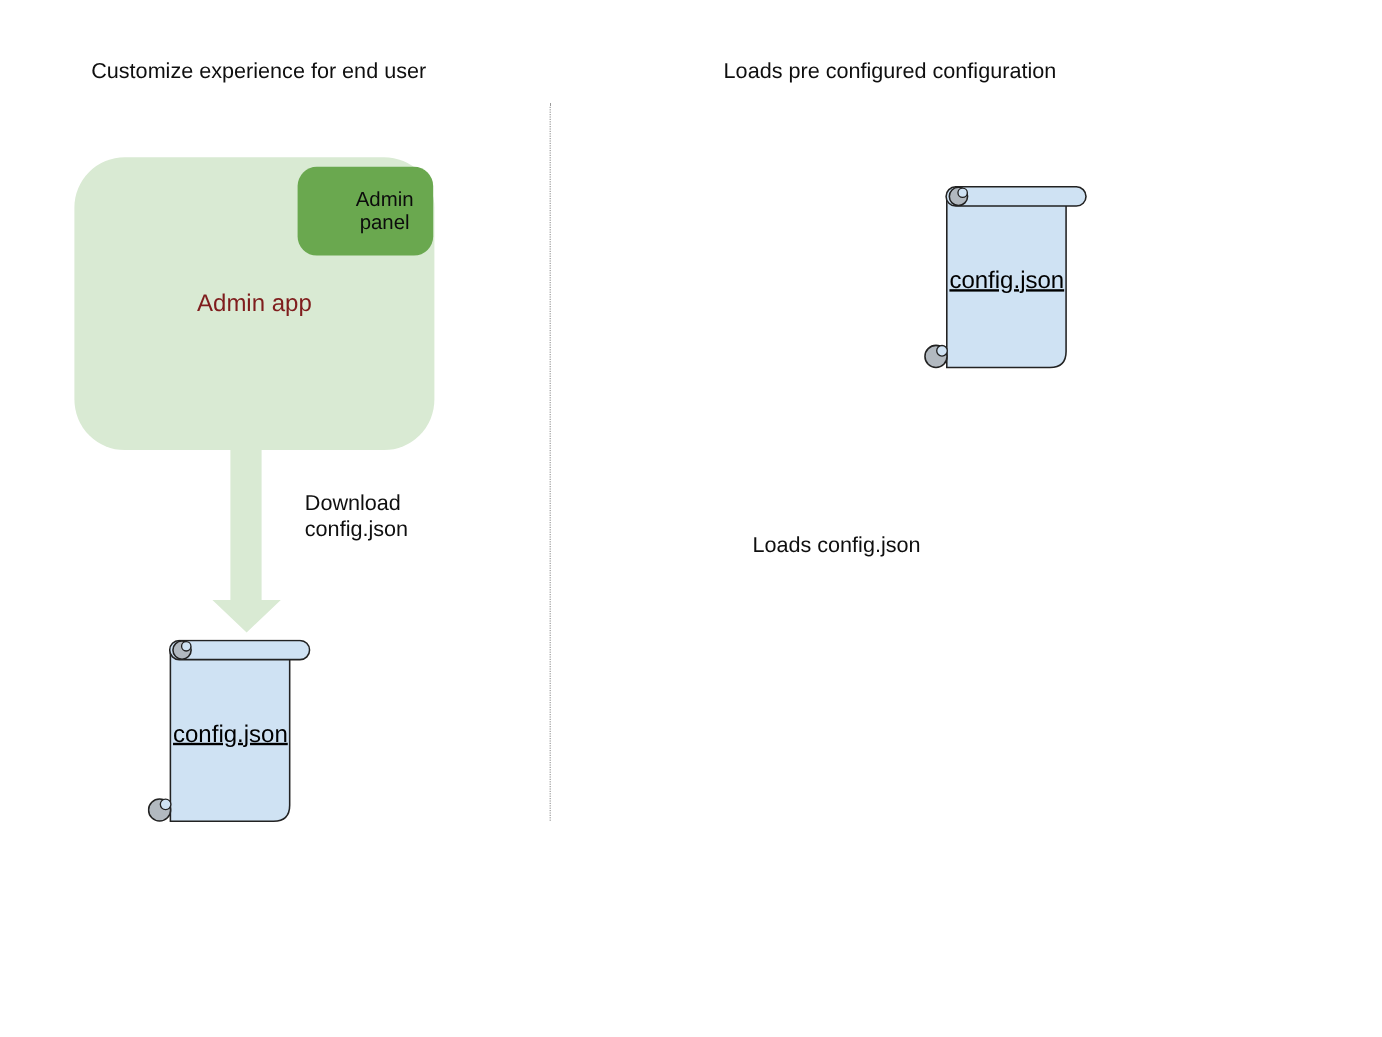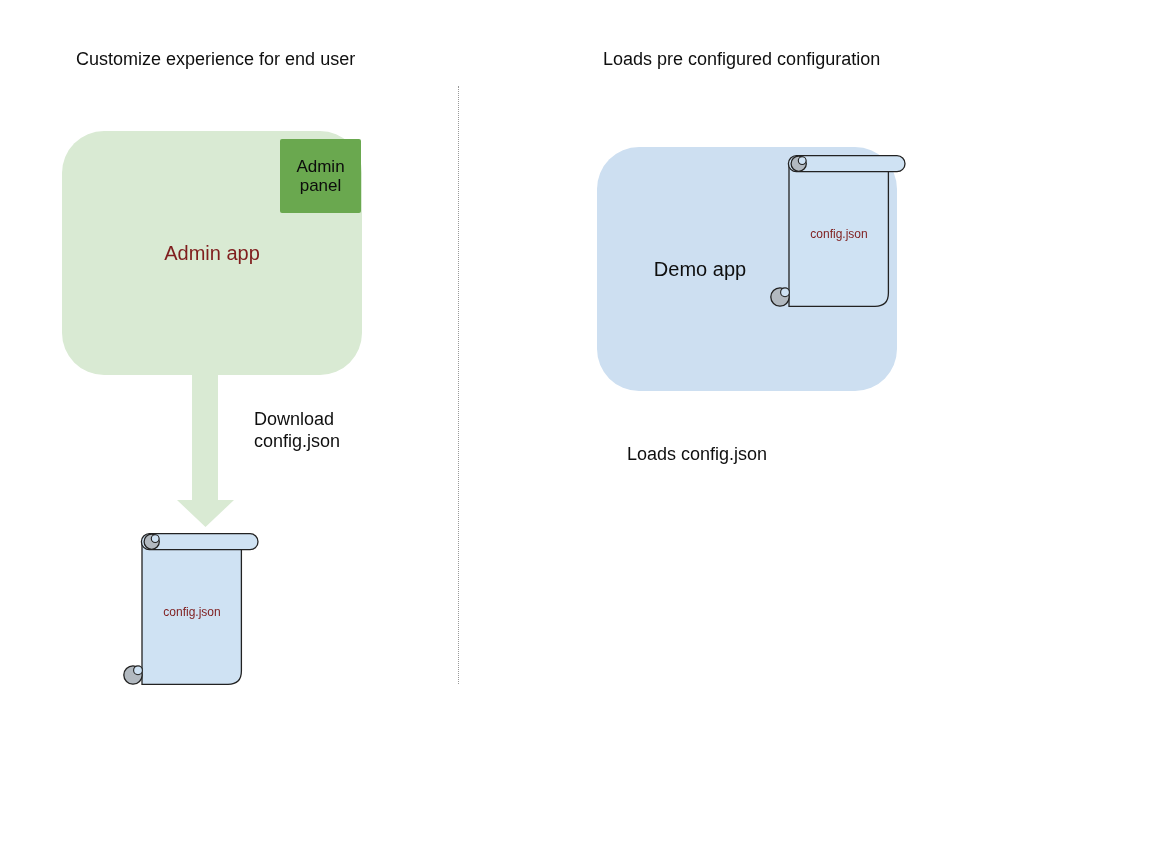--- a/index.html
+++ b/index.html
@@ -50,25 +50,26 @@
     line-height: 23px;
     color: #7f1d1d;
   }
   .admin-panel {
     position: absolute;
     right: 1px;
     top: 8px;
     width: 81px;
     height: 74px;
     background: #6aa84f;
-    border-radius: 2px;
+    border-radius: 16px;
     display: flex;
     align-items: center;
     justify-content: center;
     text-align: center;
+    padding-left: 32px;
   }
   .admin-panel .panel-label {
     font-size: 17px;
     line-height: 19px;
     width: 64px;
     color: #0c0c0c;
   }
   .down-arrow {
     left: 176px;
     top: 374px;
@@ -111,23 +112,24 @@
   }
   .scroll-left  { left: 123px; top: 533px; }
   .scroll-right { left: 770px; top: 155px; }
   .scroll svg { display: block; width: 136px; height: 153px; }
   .scroll .scroll-label {
     position: absolute;
     left: 19px;
     top: 70px;
     width: 100px;
     text-align: center;
-    font-size: 12px;
+    font-size: 20px;
     line-height: 19px;
-    color: #7f1d1d;
+    color: #000000;
+    text-decoration: underline;
   }
 
   .caption {
     left: 627px;
     top: 444px;
     font-size: 18px;
     line-height: 21px;
     color: #0f0f0f;
     white-space: nowrap;
   }
@@ -173,23 +175,20 @@
   </div>
   <div class="abs arrow-label">Download config.json</div>
 
   <div class="abs scroll scroll-left">
     <svg>
         <use href="#scroll-shape"></use>
       </svg>
     <span class="scroll-label">config.json</span>
   </div>
 
-  <div class="abs demo-app">
-    <span class="demo-label">Demo app</span>
-  </div>
 
   <div class="abs scroll scroll-right">
     <svg>
         <use href="#scroll-shape"></use>
       </svg>
     <span class="scroll-label">config.json</span>
   </div>
 
   <div class="abs caption">Loads config.json</div>
 

